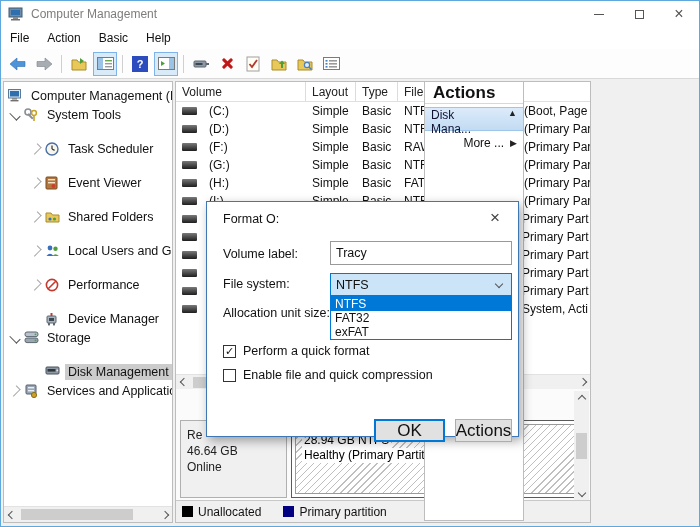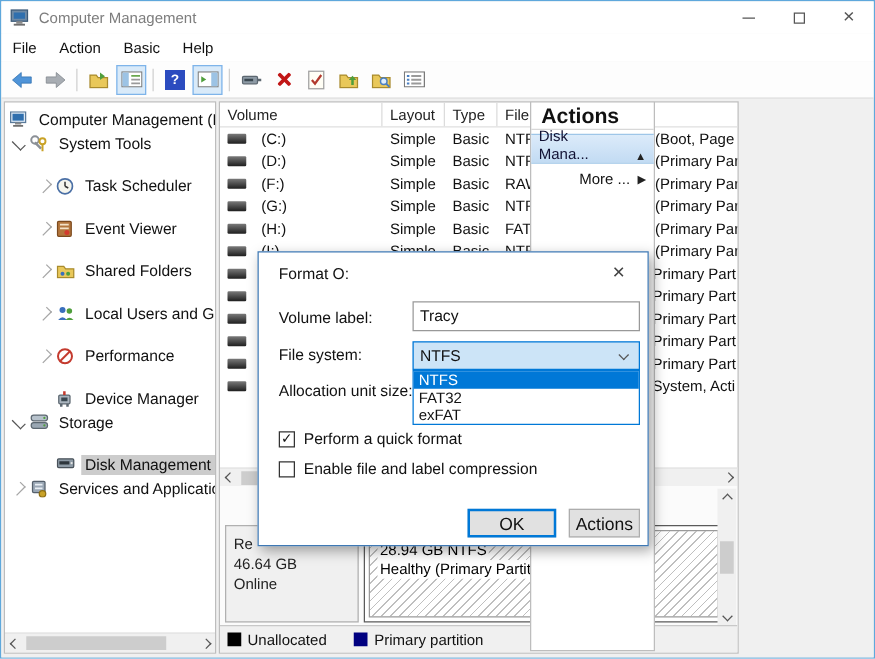--- a/index.html
+++ b/index.html
@@ -80,39 +80,39 @@
   
   .legend { position:absolute; left:0; right:0; bottom:0; height:22px; background:#f0f0f0; border-top:1px solid #c8c8c8; display:flex; align-items:center; font-size:12px; color:#111; padding-left:6px; }
   .sq { display:inline-block; width:11px; height:11px; margin-right:5px; }
   .sq-black { background:#000000; }
   .sq-navy { background:#000080; }
   .legend .item { display:flex; align-items:center; margin-right:22px; }
 
   
   .actions-panel { position:absolute; left:423px; top:2px; width:100px; height:440px; background:#fff; border:1px solid #bdbdbd; }
   .actions-header { height:22px; display:flex; align-items:center; padding-left:8px; font-size:17px; font-weight:bold; color:#111; border-bottom:1px solid #d8d8d8; }
-  .actions-item1 { margin-top:3px; height:24px; display:flex; align-items:flex-end; font-size:12px; color:#113; background:linear-gradient(#dcebfa,#c2dbf3); border-top:1px solid #9ec6e8; border-bottom:1px solid #9ec6e8; padding:0 6px;gap:12px; }
+  .actions-item1 { margin-top:3px; height:24px; display:flex; align-items:flex-start; font-size:12px; color:#113; background:linear-gradient(#dcebfa,#c2dbf3); border-top:1px solid #9ec6e8; border-bottom:1px solid #9ec6e8; padding:0 6px;gap:12px; }
   .actions-item1 .tri { margin-left:auto; font-size:9px; color:#222; }
   .actions-item2 { height:24px; display:flex; align-items:center; justify-content:flex-end; font-size:12px; color:#111; padding:0 6px; }
   .actions-item2 .tri { margin-left:6px; font-size:9px; color:#222; }
 
   
   .dialog { position:absolute; left:205px; top:200px; width:313px; height:236px; background:#fff; border:1px solid #3e78b4; box-shadow:3px 4px 10px rgba(0,0,0,0.35); z-index:50; font-size:12.5px; color:#111; }
   .dlg-title { position:absolute; left:16px; top:10px; }
   .dlg-close { position:absolute; right:10px; top:4px; width:26px; height:24px; display:flex; align-items:center; justify-content:center; font-size:17px; color:#444; }
   .dlg-label { position:absolute; left:16px; }
   .dlg-input { position:absolute; left:123px; top:39px; width:182px; height:24px; border:1px solid #999999; font-family:"Liberation Sans", sans-serif; font-size:12.5px; padding-left:5px; color:#111; background:#fff; }
   .combo { position:absolute; left:123px; top:71px; width:182px; height:23px; background:#cce4f7; border:1px solid #0078d7; display:flex; align-items:center; padding-left:5px; }
   .combo .chv { margin-left:auto; margin-right:9px; margin-top:-2px; }
   .ddlist { position:absolute; left:123px; top:94px; width:182px; background:#fff; border:1px solid #0078d7; z-index:60; }
   .dditem { height:14px; line-height:14px; padding-left:4px; font-size:12px; }
   .dditem.sel { background:#0078d7; color:#fff; }
   .cbrow { position:absolute; left:16px; display:flex; align-items:center; }
   .cbox { width:13px; height:13px; border:1px solid #333; background:#fff; margin-right:7px; display:flex; align-items:center; justify-content:center; font-size:11px; color:#111; line-height:11px; }
-  .dlg-btn { position:absolute; top:205px; height:23px; background:#e1e1e1; display:flex; align-items:center; justify-content:center; font-size:14px; color:#111; }
+  .dlg-btn { position:absolute; top:217px; height:23px; background:#e1e1e1; display:flex; align-items:center; justify-content:center; font-size:17px; color:#111; }
   .btn-ok { left:167px; width:71px; border:2px solid #0078d7; }
   .btn-cancel { left:248px; width:57px; border:1px solid #adadad; }
 
   svg { display:block; }
 </style>
 </head>
 <body>
 
 <div class="window">
 
@@ -555,20 +555,20 @@
       <div class="dditem">FAT32</div>
       <div class="dditem">exFAT</div>
     </div>
 
     <div class="cbrow" style="top:142px;">
       <span class="cbox">✓</span>
       <span>Perform a quick format</span>
     </div>
     <div class="cbrow" style="top:166px;">
       <span class="cbox"></span>
-      <span>Enable file and label compression</span>
+      <span>Enable file and quick compression</span>
     </div>
 
     <div class="dlg-btn btn-ok">OK</div>
     <div class="dlg-btn btn-cancel">Actions</div>
   </div>
 
 </div>
 
 </body></html>

